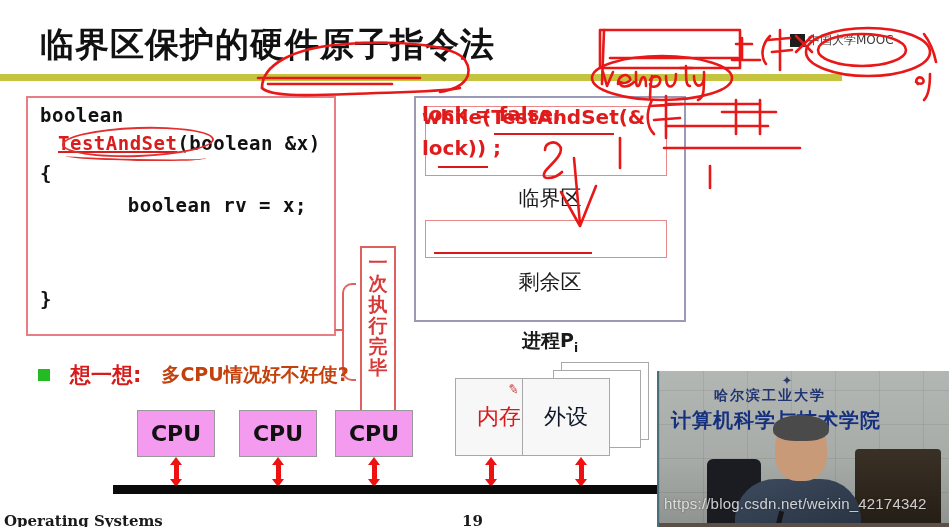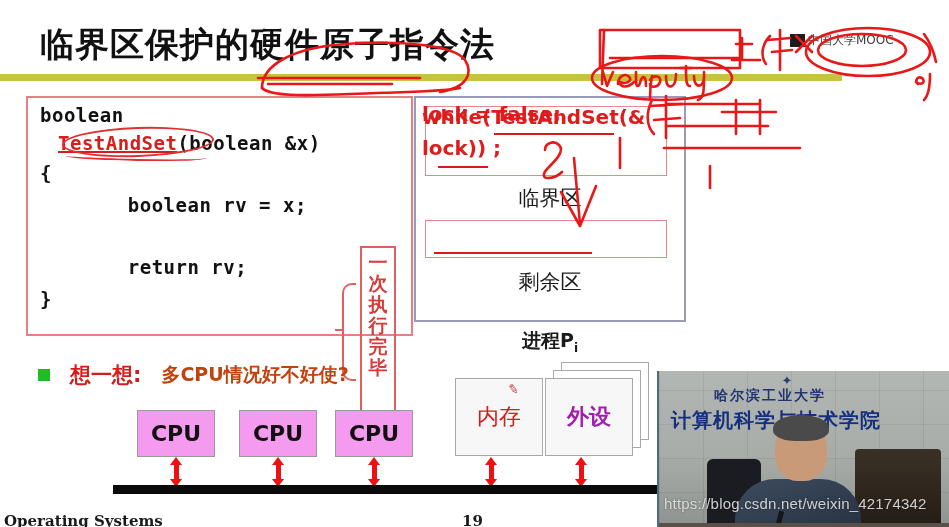--- a/index.html
+++ b/index.html
@@ -30,21 +30,21 @@
     position: absolute;
     left: 0px; top: 74px;
     width: 842px; height: 7px;
     background: #c4c441;
   }
 
   
   #code-panel {
     position: absolute;
     left: 26px; top: 96px;
-    width: 387px; height: 240px;
+    width: 310px; height: 240px;
     border: 2px solid #e87e84;
     background: #ffffff;
   }
   .code-line {
     position: absolute;
     font-family: "DejaVu Sans Mono", "Liberation Mono", monospace;
     font-size: 19px;
     font-weight: 700;
     color: #111111;
     white-space: pre;
@@ -230,21 +230,21 @@
     position: absolute;
     top: 378px;
     width: 88px; height: 78px;
     background: #f7f7f7;
     border: 1px solid #a8a8a8;
     display: flex; align-items: center; justify-content: center;
     font-size: 22px;
     font-family: "DejaVu Sans", "Liberation Sans", sans-serif;
   }
   #mem-box { left: 455px; color: #d81a1a; }
-  #periph-box { left: 545px; color: #a21caf; z-index: 3; font-weight: bold; }
+  #periph-box { left: 522px; color: #0f172a; z-index: 3; }
   #periph-s1 { left: 553px; top: 370px; z-index: 2; }
   #periph-s2 { left: 561px; top: 362px; z-index: 1; }
   .stack-ghost { background: #ffffff; }
   #mem-pencil {
     position: absolute;
     left: 508px; top: 382px;
     width: 14px; height: 14px;
     color: #c03030;
     font-size: 13px;
     transform: rotate(10deg);
@@ -411,21 +411,20 @@
 <div id="slide">
 
   <div id="title">临界区保护的硬件原子指令法</div>
   <div id="title-rule"></div>
 
   <div id="code-panel">
     <div class="code-line" id="cl-0">boolean</div>
     <div class="code-line" id="cl-1"><span class="tas-name">TestAndSet</span><span>(boolean &amp;x)</span></div>
     <div class="code-line" id="cl-2">{</div>
     <div class="code-line" id="cl-3">    boolean rv = x;</div>
-    <div class="code-line" id="cl-5">    return rv;</div>
     <div class="code-line" id="cl-6">}</div>
 
     <div id="tas-oval"></div>
     <div id="tas-squiggle"></div>
 
     <div id="vbrace"></div>
     <div id="vbrace-tip"></div>
     <div id="vnote">
       <span>一</span>
       <span>次</span>

